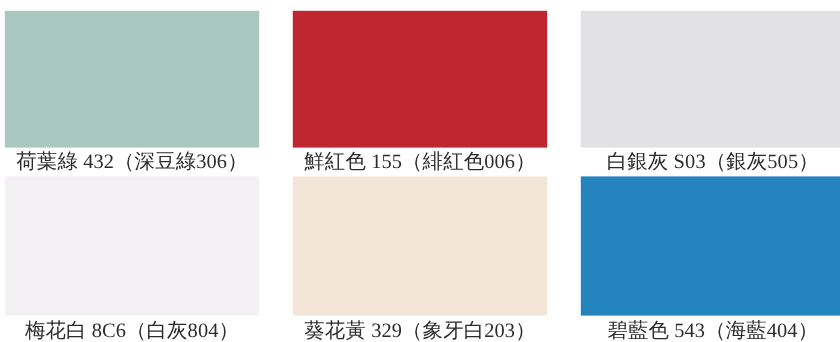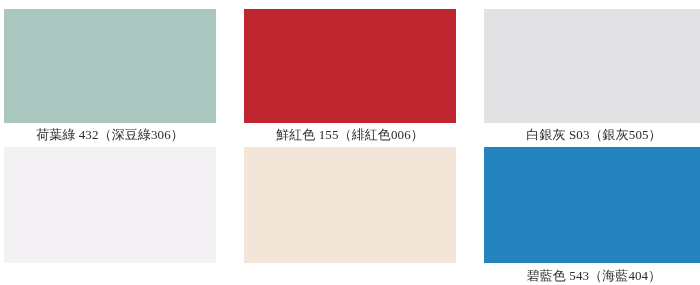--- a/index.html
+++ b/index.html
@@ -52,21 +52,21 @@
   }
 
   .swatch-cell.row-2 .swatch-chip {
     height: 116px;
   }
 
   .swatch-caption {
     display: block;
     width: 100%;
     text-align: center;
-    font-size: 13px;
+    font-size: 17px;
     line-height: 14px;
     color: #2b2b2b;
     padding-top: 5px;
     letter-spacing: 0.1px;
     white-space: nowrap;
     font-family: "Liberation Serif", "DejaVu Serif", serif;
   }
 
   .swatch-cell.row-2 .swatch-caption {
     padding-top: 6px;
@@ -88,24 +88,26 @@
       <span class="swatch-caption">鮮紅色 155（緋紅色006）</span>
     </div>
 
     <div class="swatch-cell row-1 col-3 col-last">
       <div class="swatch-chip" style="background-color:#e2e1e3;"></div>
       <span class="swatch-caption">白銀灰 S03（銀灰505）</span>
     </div>
 
     <div class="swatch-cell row-2 col-1">
       <div class="swatch-chip" style="background-color:#f3f1f3;"></div>
+      <span class="swatch-caption">梅花白 8C6（白灰804）</span>
     </div>
 
     <div class="swatch-cell row-2 col-2">
       <div class="swatch-chip" style="background-color:#f3e5d7;"></div>
+      <span class="swatch-caption">葵花黃 329（象牙白203）</span>
     </div>
 
     <div class="swatch-cell row-2 col-3 col-last">
       <div class="swatch-chip" style="background-color:#2583bd;"></div>
       <span class="swatch-caption">碧藍色 543（海藍404）</span>
     </div>
 
   </div>
 </div>
 

